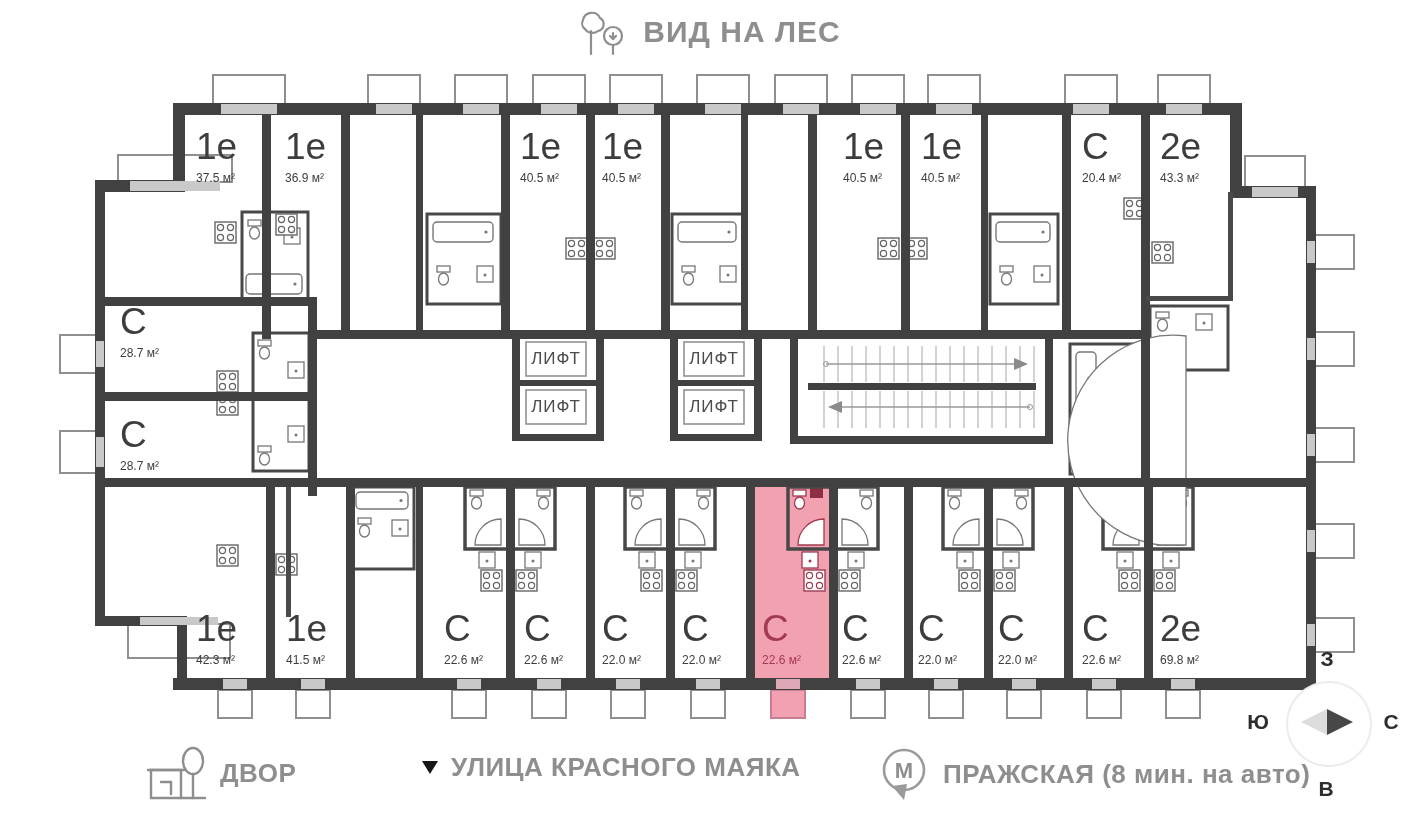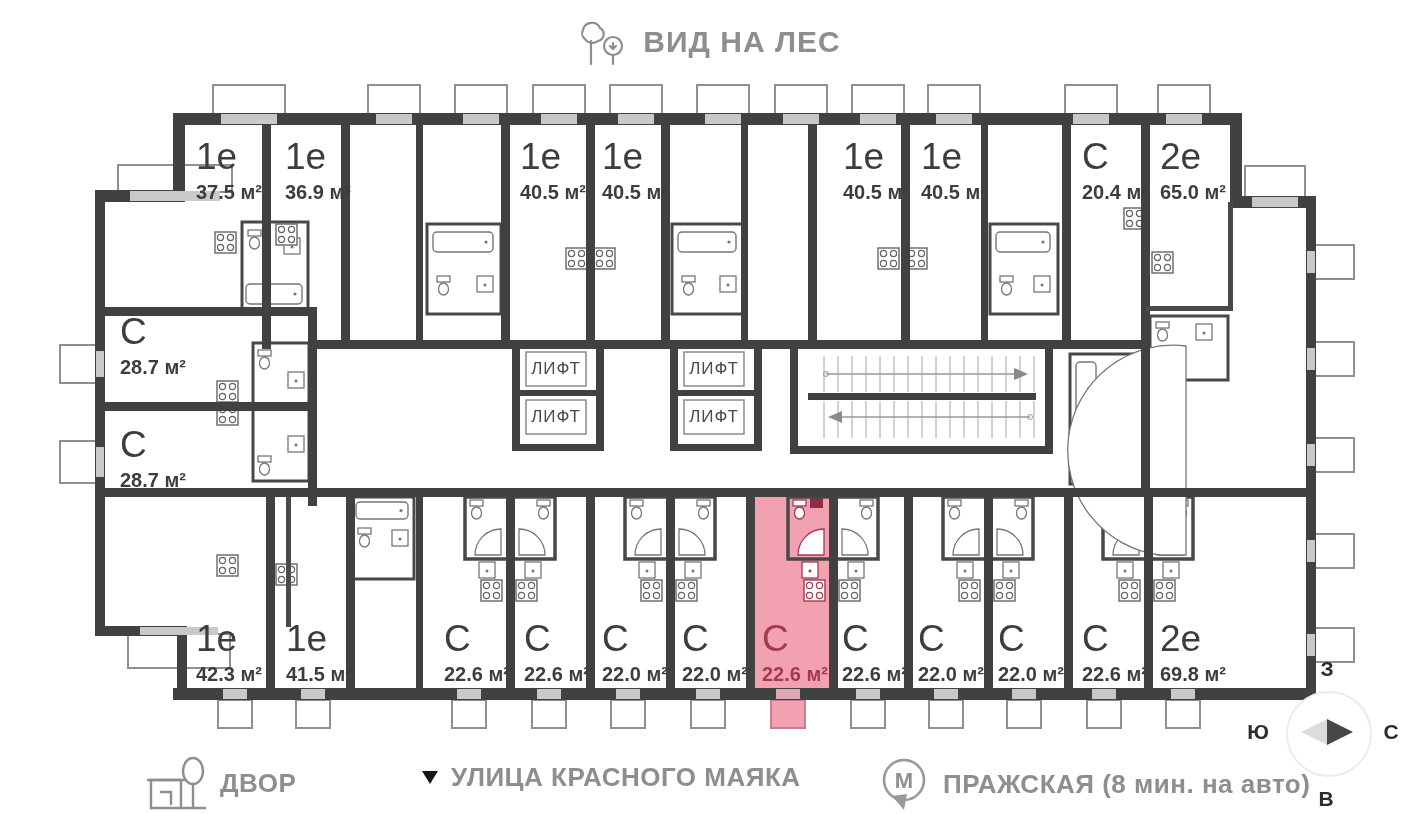--- a/index.html
+++ b/index.html
@@ -1,29 +1,29 @@
 <!DOCTYPE html>
 <html style="--hl: #f2a1b1; --hlText: #a23a52; --wall: #414141; --labelText: #3d3d3d; --legendText: #8e8e8e;"><head>
 <meta charset="utf-8">
 <style>
   html,body{margin:0;padding:0;background:#fff;}
   body{width:1416px;height:814px;position:relative;overflow:hidden;
        font-family:"Liberation Sans","DejaVu Sans",sans-serif;
        --hl:#f2a1b1; --hlText:#a23a52; --wall:#414141; --labelText:#3d3d3d; --legendText:#8e8e8e;}
-  .stage{position:absolute;left:0;top:0;width:1416px;height:794px;margin-top:10px;}
+  .stage{position:absolute;left:0;top:0;width:1416px;height:794px;}
   svg#plan-svg{position:absolute;left:0;top:0;}
   
   .header{position:absolute;left:0;top:6px;width:1416px;display:flex;align-items:center;
           justify-content:center;gap:14px;color:var(--legendText);}
   .header .title{font-size:30px;font-weight:bold;letter-spacing:1px;}
   
   .unit-label{position:absolute;color:var(--labelText);line-height:1;white-space:nowrap;}
   .unit-label.hl{color:var(--hlText);}
   .u-type{font-size:37px;font-weight:normal;}
-  .u-area{font-size:20px;font-weight:bold;margin-top:7px;}
+  .u-area{font-size:12px;font-weight:normal;margin-top:7px;}
   
   .lift-label{position:absolute;transform:translate(-50%,-50%);font-size:17px;color:#4c4c4c;
               letter-spacing:1px;}
   
   .legend-item{position:absolute;display:flex;align-items:center;gap:13px;
                color:var(--legendText);font-weight:bold;}
   .legend-item .lg-text{font-size:26px;letter-spacing:.5px;}
   .tri{width:0;height:0;border-left:8px solid transparent;border-right:8px solid transparent;
        border-top:13px solid #161616;display:inline-block;}
   
@@ -614,21 +614,21 @@
       <div class="unit-label" style="left: 921px; top: 128px;">
         <div class="u-type">1е</div>
         <div class="u-area">40.5 м²</div>
       </div>
       <div class="unit-label" style="left: 1082px; top: 128px;">
         <div class="u-type">С</div>
         <div class="u-area">20.4 м²</div>
       </div>
       <div class="unit-label" style="left: 1160px; top: 128px;">
         <div class="u-type">2е</div>
-        <div class="u-area">65.0 м²</div>
+        <div class="u-area">43.3 м²</div>
       </div>
       <div class="unit-label" style="left: 120px; top: 303px;">
         <div class="u-type">С</div>
         <div class="u-area">28.7 м²</div>
       </div>
       <div class="unit-label" style="left: 120px; top: 416px;">
         <div class="u-type">С</div>
         <div class="u-area">28.7 м²</div>
       </div>
       <div class="unit-label" style="left: 196px; top: 610px;">

